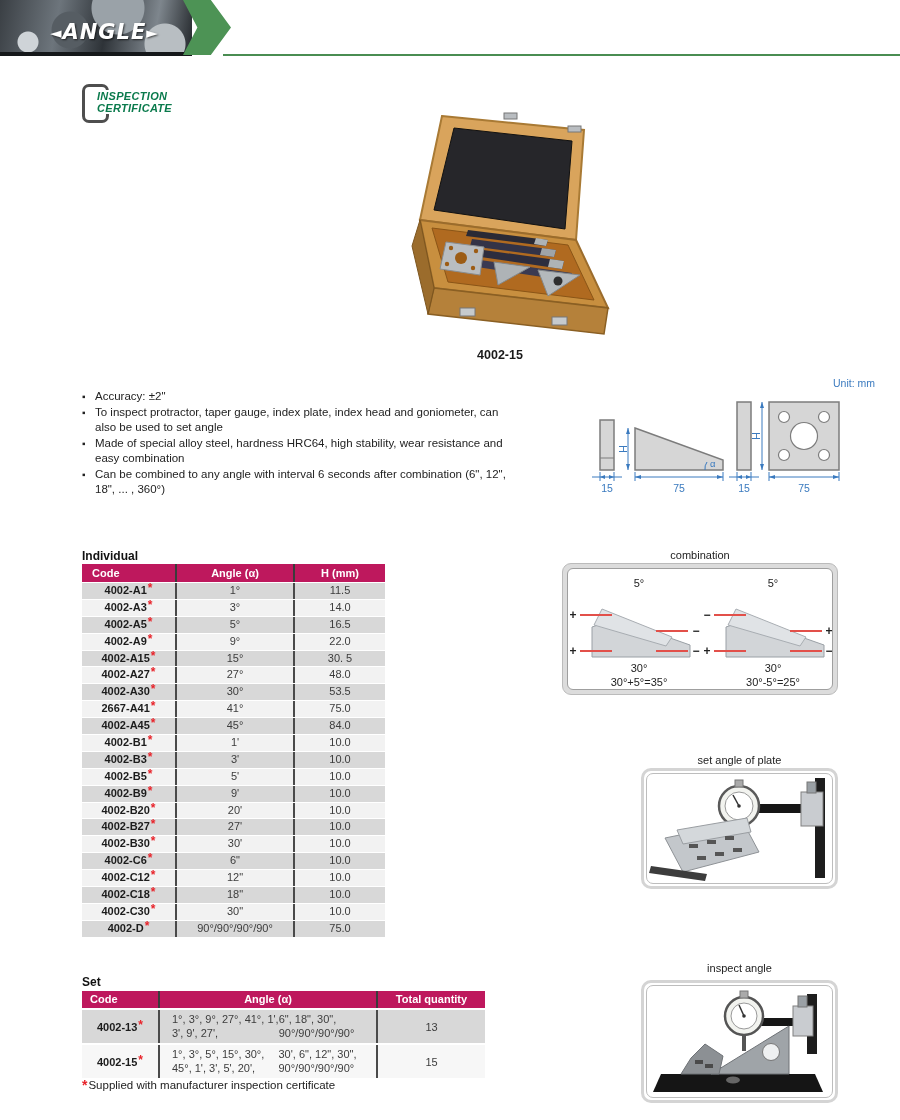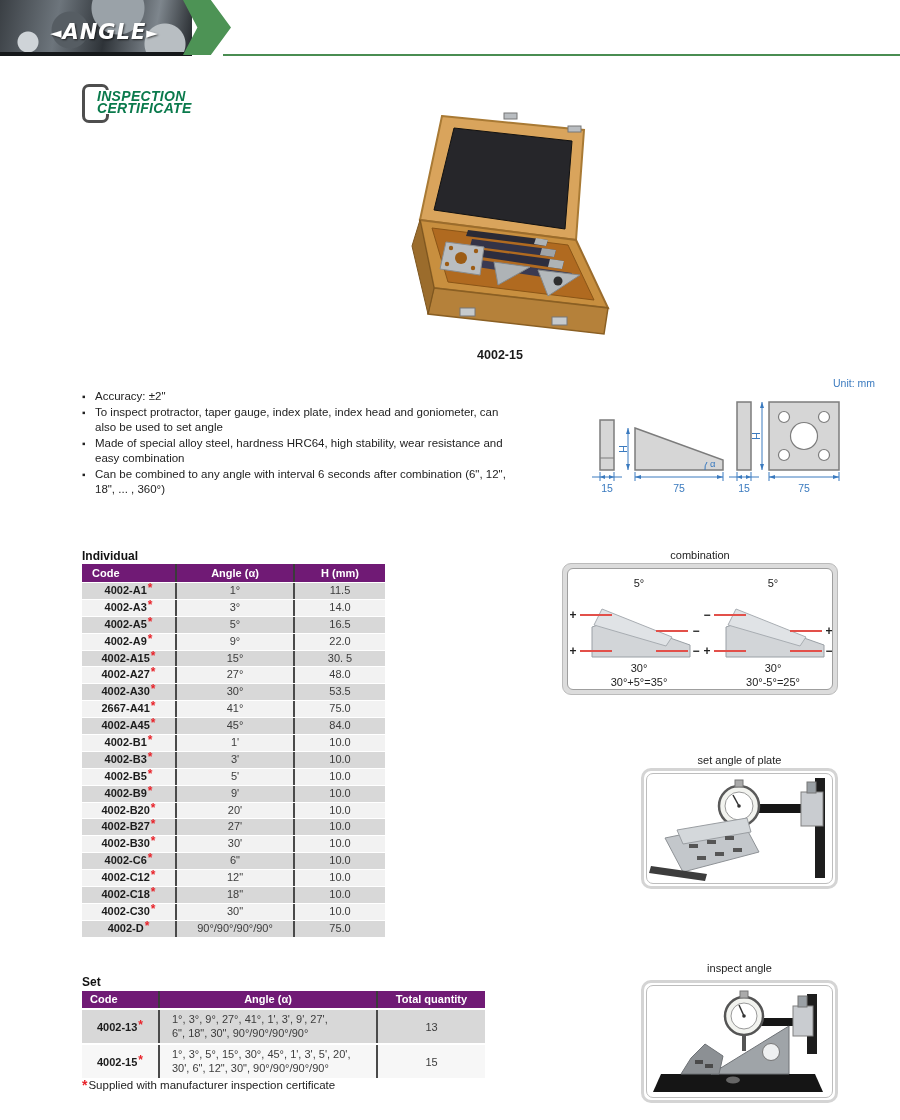--- a/index.html
+++ b/index.html
@@ -21,21 +21,21 @@
   .logo{position:absolute;left:50px;top:20px;color:#fff;font-style:italic;font-weight:bold;
     font-size:21px;letter-spacing:1px;text-shadow:1px 1px 2px rgba(0,0,0,.65);
     font-family:"DejaVu Sans",sans-serif;white-space:nowrap;}
   .logo .arr{font-size:15px;vertical-align:1px;}
 
   
   .badge{position:absolute;left:82px;top:84px;width:110px;height:40px;}
   .badge .bracket{position:absolute;left:0;top:0;width:21px;height:33px;
     border:3px solid #4e4e4e;border-radius:7px;}
   .badge .btext{position:absolute;left:13px;top:6px;background:#fff;color:#0a7a4c;
-    font-style:italic;font-weight:bold;font-size:14px;line-height:12px;
+    font-style:italic;font-weight:bold;font-size:11px;line-height:12px;
     letter-spacing:.3px;padding-left:2px;white-space:nowrap;}
 
   .title{position:absolute;top:84px;right:62px;font-size:17px;font-weight:bold;
     letter-spacing:.2px;color:#121212;}
 
   
   .product{position:absolute;left:372px;top:112px;width:256px;text-align:center;}
   .product .caption{font-size:12.5px;font-weight:bold;color:#1a1a1a;margin-top:2px;}
 
   
@@ -43,21 +43,21 @@
     line-height:15.5px;color:#232323;}
   .features ul{margin:0;padding:0;list-style:none;}
   .features li{position:relative;padding-left:13px;}
   .features li::before{content:"▪";position:absolute;left:0;top:0;font-size:10px;color:#232323;}
 
   
   .drawing{position:absolute;left:585px;top:376px;}
 
   
   .sec-label{position:absolute;font-size:12px;font-weight:bold;color:#111;}
-  .thead{display:flex;background:#701a75;color:#fff;font-weight:bold;}
+  .thead{display:flex;background:#be185d;color:#fff;font-weight:bold;}
   .star{color:#e8232a;font-weight:bold;font-size:12px;position:relative;top:-2px;margin-left:1px;}
 
   
   .ind{position:absolute;left:82px;top:564px;width:303px;font-size:11px;}
   .ind .thead{height:18px;line-height:18px;}
   .ind .h1{width:93px;padding-left:10px;box-sizing:border-box;}
   .ind .h2{width:120px;text-align:center;border-left:2px solid #3b3b3b;
            border-right:2px solid #3b3b3b;box-sizing:border-box;}
   .ind .h3{flex:1;text-align:center;}
   .itr{display:flex;height:15.9px;line-height:15.9px;margin-top:1px;}
@@ -89,21 +89,21 @@
   .set .h2{width:220px;text-align:center;border-left:2px solid #3b3b3b;
            border-right:2px solid #3b3b3b;box-sizing:border-box;}
   .set .h3{flex:1;text-align:center;}
   .str{display:flex;margin-top:2px;min-height:30px;align-items:stretch;}
   .str.odd{background:#d8d8d8;}
   .str.even{background:#f7f7f7;}
   .str .c1{width:76px;display:flex;align-items:center;justify-content:center;
            font-weight:bold;color:#1c1c1c;}
   .str .c2{width:220px;box-sizing:border-box;border-left:2px solid #4a4a4a;
            border-right:2px solid #4a4a4a;padding:3px 4px 3px 12px;color:#3c3c3c;
-           display:flex;flex-direction:column;justify-content:center;line-height:13.5px;}
+           display:flex;flex-direction:row;justify-content:center;line-height:13.5px;}
   .str .c3{flex:1;display:flex;align-items:center;justify-content:center;color:#3c3c3c;}
 
   .footnote{position:absolute;left:82px;top:1079px;font-size:11.5px;color:#222;}
   .footnote .fstar{color:#e8232a;font-weight:bold;font-size:14px;vertical-align:top;
     position:relative;top:-2px;margin-right:1px;}
 
   svg text{font-family:"Liberation Sans",sans-serif;}
 </style>
 </head>
 <body>

